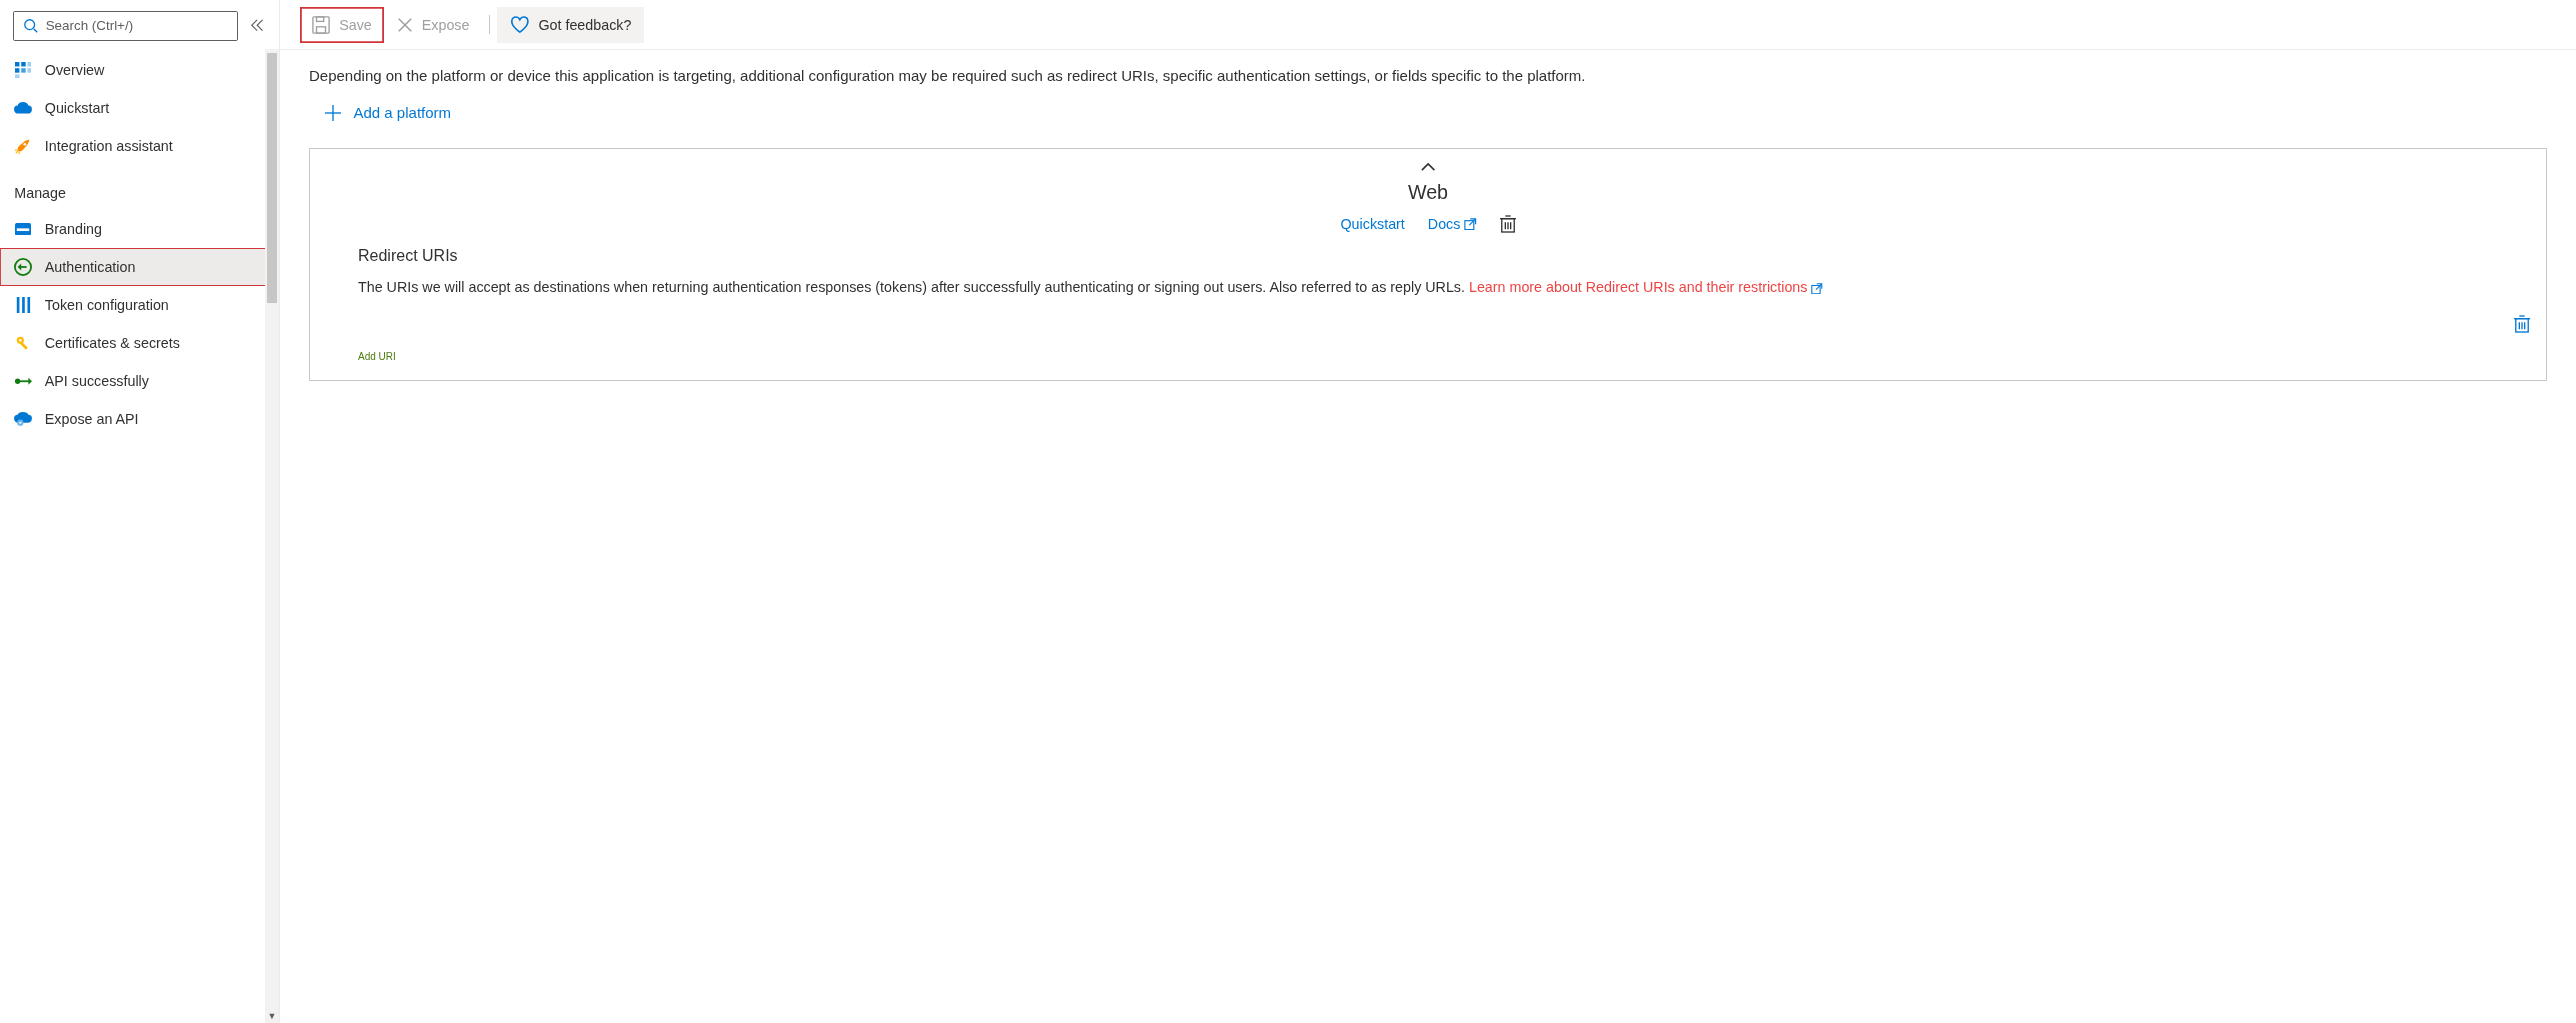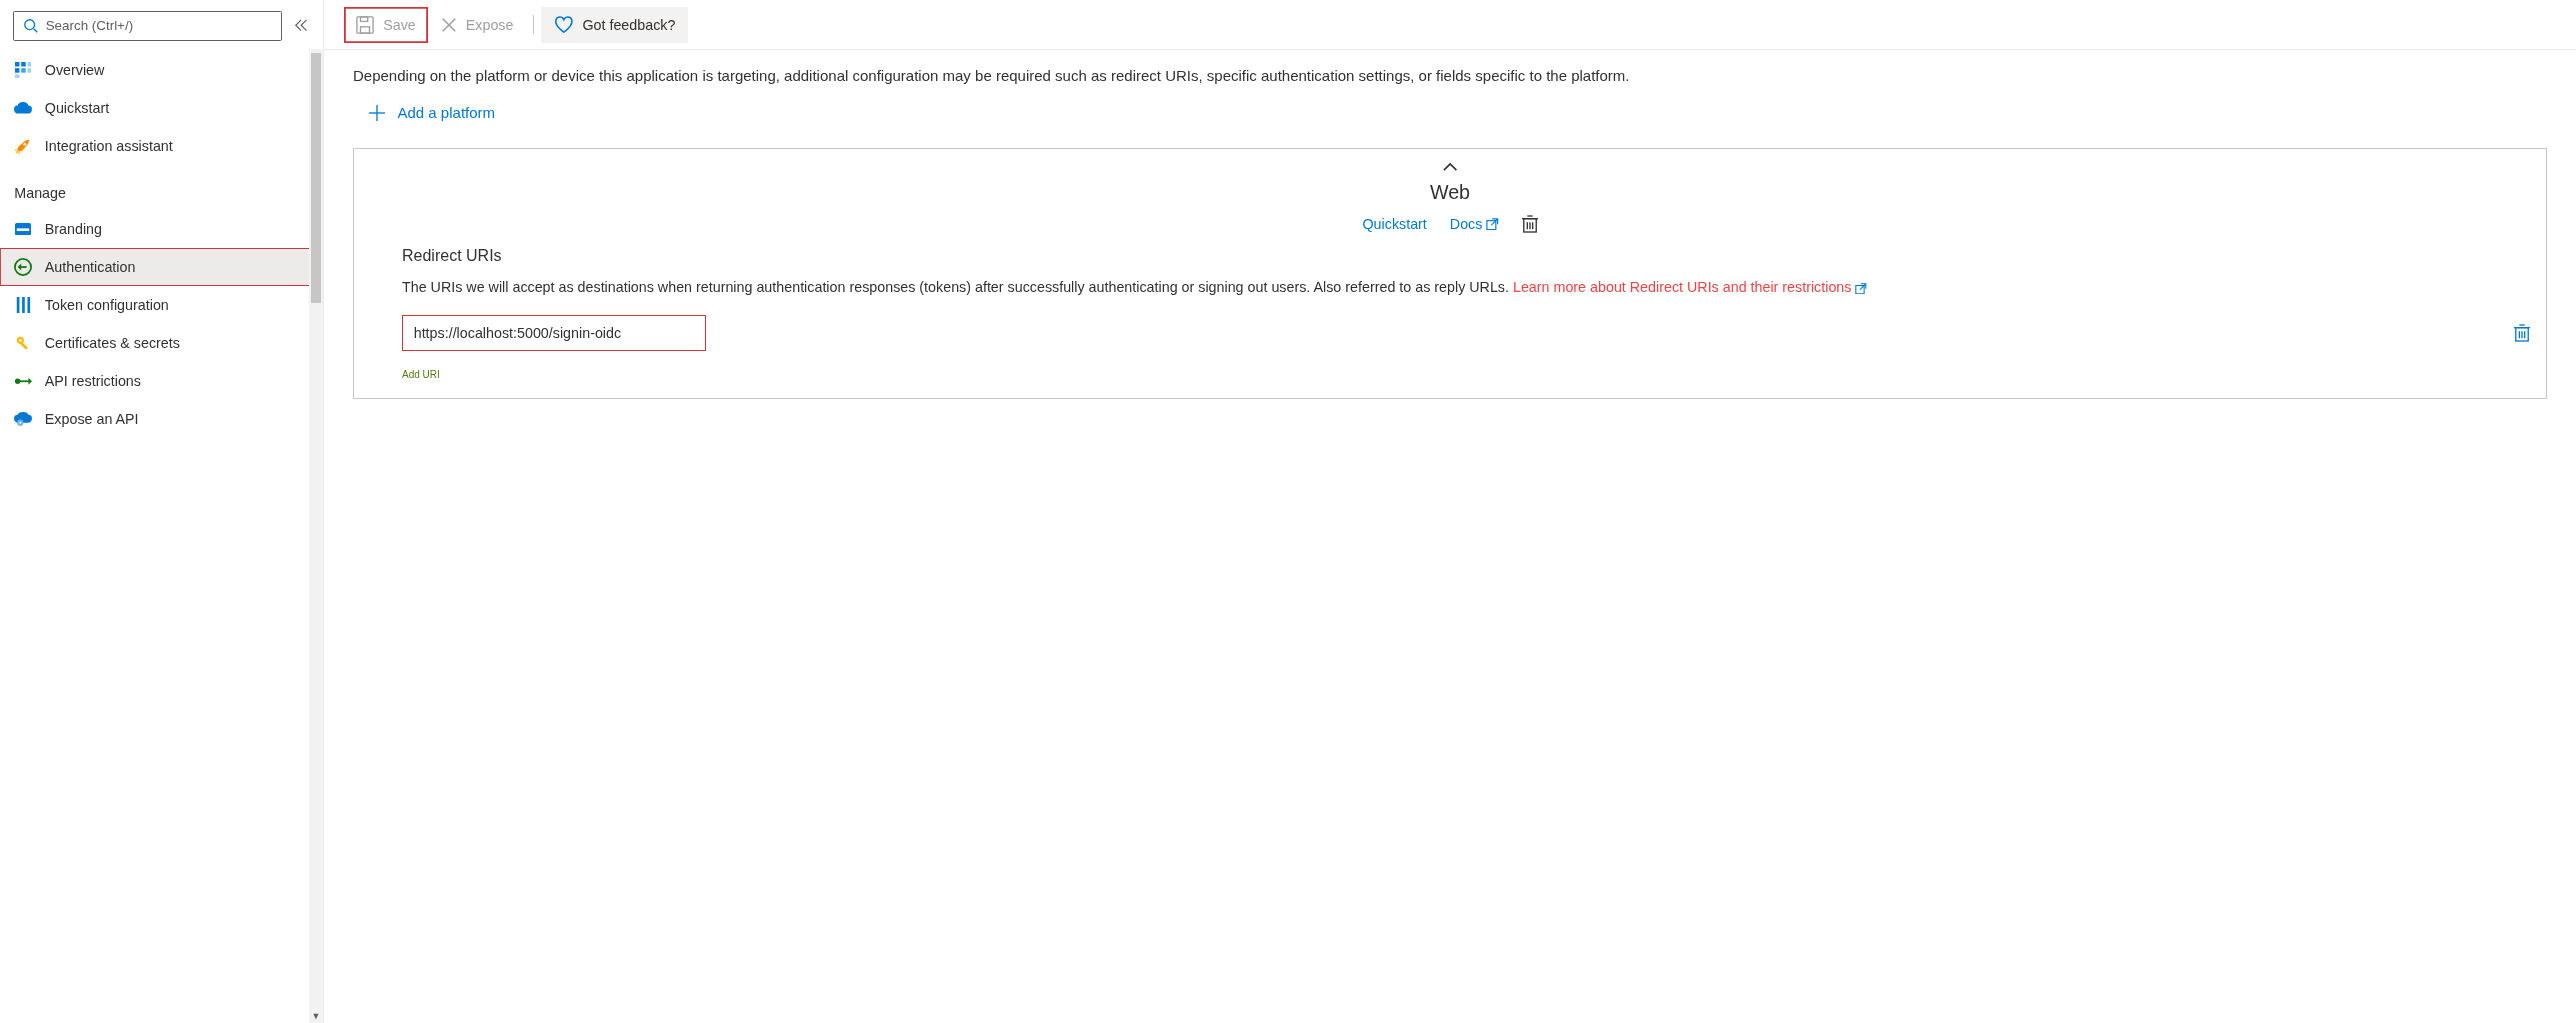--- a/index.html
+++ b/index.html
@@ -6,21 +6,21 @@
     body {
       font-family: "Segoe UI", -apple-system, sans-serif;
       font-size: 12.5px;
       color: #323130;
       background: #fff;
       display: flex;
       height: 100vh;
       overflow: hidden;
     }
     .sidebar {
-      width: 324px;
+      width: 280px;
       border-right: 0.9px solid #edebe9;
       display: flex;
       flex-direction: column;
       position: relative;
     }
     .search-row {
       display: flex;
       align-items: center;
       padding: 10.7px 12.5px 10.7px 12.5px;
       gap: 10.7px;
@@ -344,21 +344,21 @@
       <span>Certificates &amp; secrets</span>
     </div>
     <div class="nav-item">
       <span class="icon-wrap">
         <svg width="18" height="12.5" viewBox="0 0 20 14">
             <circle cx="4" cy="7" r="3" fill="#107c10"></circle>
             <rect x="6" y="6" width="12" height="2" fill="#107c10"></rect>
             <polygon points="20,7 16,3 16,11" fill="#107c10"></polygon>
           </svg>
       </span>
-      <span>API restrictions</span>
+      <span>API successfully</span>
     </div>
     <div class="nav-item">
       <span class="icon-wrap">
         <svg width="18" height="14.3" viewBox="0 0 20 16">
             <path d="M5 12 Q0 12 0 7 Q0 3 4 3 Q5 0 10 0 Q15 0 16 3 Q20 3 20 7 Q20 12 15 12 Z" fill="#0078d4"></path>
             <circle cx="7" cy="12" r="3.5" fill="#69b4e8"></circle>
             <circle cx="7" cy="12" r="1.2" fill="#fff"></circle>
           </svg>
       </span>
       <span>Expose an API</span>
@@ -451,23 +451,20 @@
         <div class="subsection-title">Redirect URIs</div>
         <p class="subsection-desc">
           <span>The URIs we will accept as destinations when returning authentication responses (tokens) after successfully authenticating or signing out users. Also referred to as reply URLs. </span><a href="#"><span>Learn more about Redirect URIs and their restrictions</span>
           <svg width="11.6" height="11.6" viewBox="0 0 14 14" style="display:inline;vertical-align:middle">
                 <rect x="1" y="3" width="10" height="10" stroke="#0078d4" stroke-width="1.3" fill="none"></rect>
                 <path d="M7 1 L13 1 L13 7 M13 1 L6 8" stroke="#0078d4" stroke-width="1.3" fill="none"></path>
               </svg></a>
         </p>
 
         <div class="uri-row">
-          <div class="uri-input-wrap">
-            <input class="uri-input" type="text" value="https://localhost:5000/signin-oidc" style="">
-          </div>
           <div class="spacer"></div>
           <span class="delete-icon">
             <svg width="16" height="18" viewBox="0 0 18 20" fill="none">
                 <rect x="2" y="4" width="14" height="15" stroke="#0078d4" stroke-width="1.5"></rect>
                 <line x1="0" y1="4" x2="18" y2="4" stroke="#0078d4" stroke-width="1.5"></line>
                 <line x1="6" y1="1" x2="12" y2="1" stroke="#0078d4" stroke-width="1.5"></line>
                 <line x1="6" y1="8" x2="6" y2="16" stroke="#0078d4" stroke-width="1.5"></line>
                 <line x1="9" y1="8" x2="9" y2="16" stroke="#0078d4" stroke-width="1.5"></line>
                 <line x1="12" y1="8" x2="12" y2="16" stroke="#0078d4" stroke-width="1.5"></line>
               </svg>

